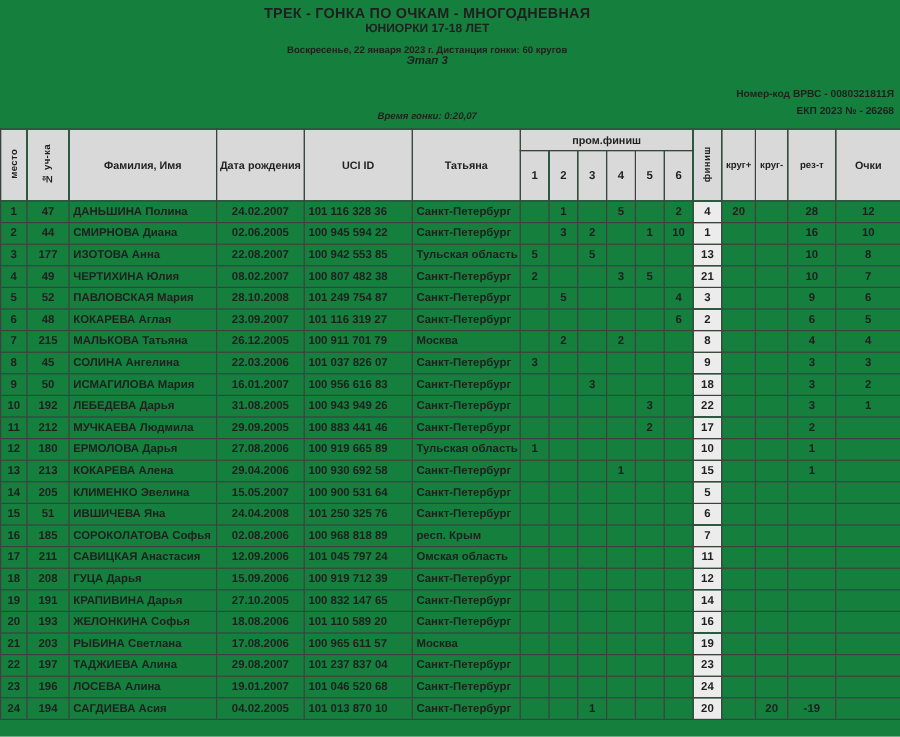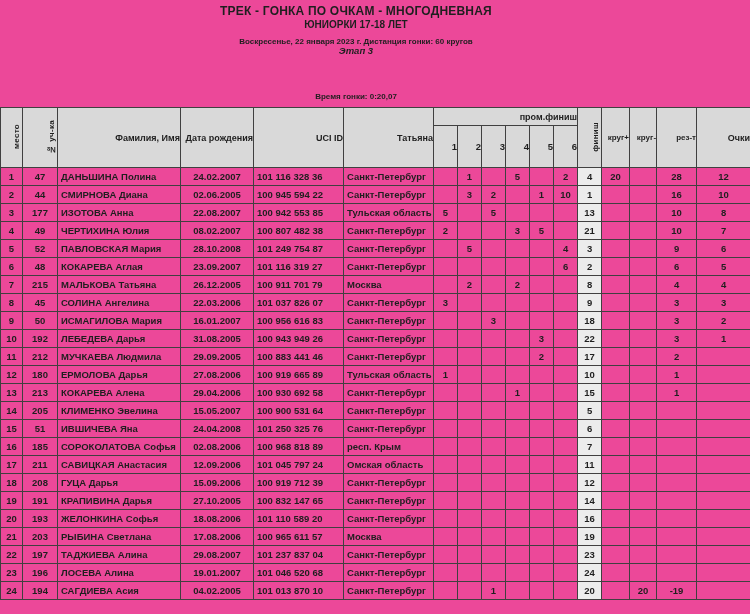--- a/index.html
+++ b/index.html
@@ -1,34 +1,34 @@
 <!DOCTYPE html>
 <html><head>
 <meta charset="utf-8">
 <style>
   * { margin:0; padding:0; box-sizing:border-box; }
   html,body { width:750px; height:614px; background:#ffffff; overflow:hidden;
     font-family:"Liberation Sans", sans-serif; color:#1f1f1f; }
-  .page { position:relative; width:750px; height:614px; background:#ec4899; }
+  .page { position:relative; width:750px; height:614px; background:#15803d; }
 
   
   .titles { position:absolute; left:0; top:0; width:712px; text-align:center; }
   .title1 { position:absolute; top:4px;  width:100%; font-size:12px;   font-weight:bold; letter-spacing:.2px; }
   .title2 { position:absolute; top:19px; width:100%; font-size:10px; font-weight:bold; }
   .subtitle { position:absolute; top:37px; width:100%; font-size:8px; font-weight:bold; }
   .stage { position:absolute; top:45px; width:100%; font-size:9.5px; font-weight:bold; font-style:italic; }
-  .racetime { position:absolute; top:92px; width:100%; font-size:8px; font-weight:bold; }
+  .racetime { position:absolute; top:92px; width:100%; font-size:8px; font-weight:bold; font-style:italic; }
   .codes { position:absolute; top:71px; right:5px; text-align:right; font-size:8.5px; font-weight:bold; line-height:14px; }
 
   
   table { position:absolute; left:0; top:107px; width:750px; table-layout:fixed;
           border-collapse:collapse; }
   th, td { border:1px solid #404040; overflow:hidden; white-space:nowrap;
            font-weight:bold; vertical-align:middle; }
-  thead th { background:#d9d9d9; font-size:9px; white-space:normal; line-height:10px;text-align:right; }
+  thead th { background:#d9d9d9; font-size:9px; white-space:normal; line-height:10px; }
   thead tr.sub th { font-size:9.5px; }
   th.vert { white-space:nowrap; }
   th.vert span { display:inline-block; writing-mode:vertical-rl; transform:rotate(180deg);
                  font-size:8px; letter-spacing:.3px; }
   th.small { font-size:8px; }
   tbody td { font-size:9.5px; height:18px; }
   tbody tr { height:18px; }
   td.c { text-align:center; }
   td.l { text-align:left; padding-left:3px; }
   td.fin { background:#ececec; text-align:center; }
@@ -41,20 +41,24 @@
 <div class="page">
 
   <div class="titles">
     <div class="title1">ТРЕК -  ГОНКА ПО ОЧКАМ - МНОГОДНЕВНАЯ</div>
     <div class="title2">ЮНИОРКИ 17-18 ЛЕТ</div>
     <div class="subtitle">Воскресенье, 22 января 2023 г. Дистанция гонки: 60 кругов</div>
     <div class="stage">Этап 3</div>
     <div class="racetime">Время гонки: 0:20,07</div>
   </div>
 
+  <div class="codes">
+    <div>Номер-код ВРВС - 0080321811Я</div>
+    <div>ЕКП 2023 № - 26268</div>
+  </div>
 
   <table>
     <colgroup>
       <col style="width:22px">
         <col style="width:35px">
         <col style="width:123px">
       <col style="width:73px">
         <col style="width:90px">
         <col style="width:90px">
       <col style="width:24px">

